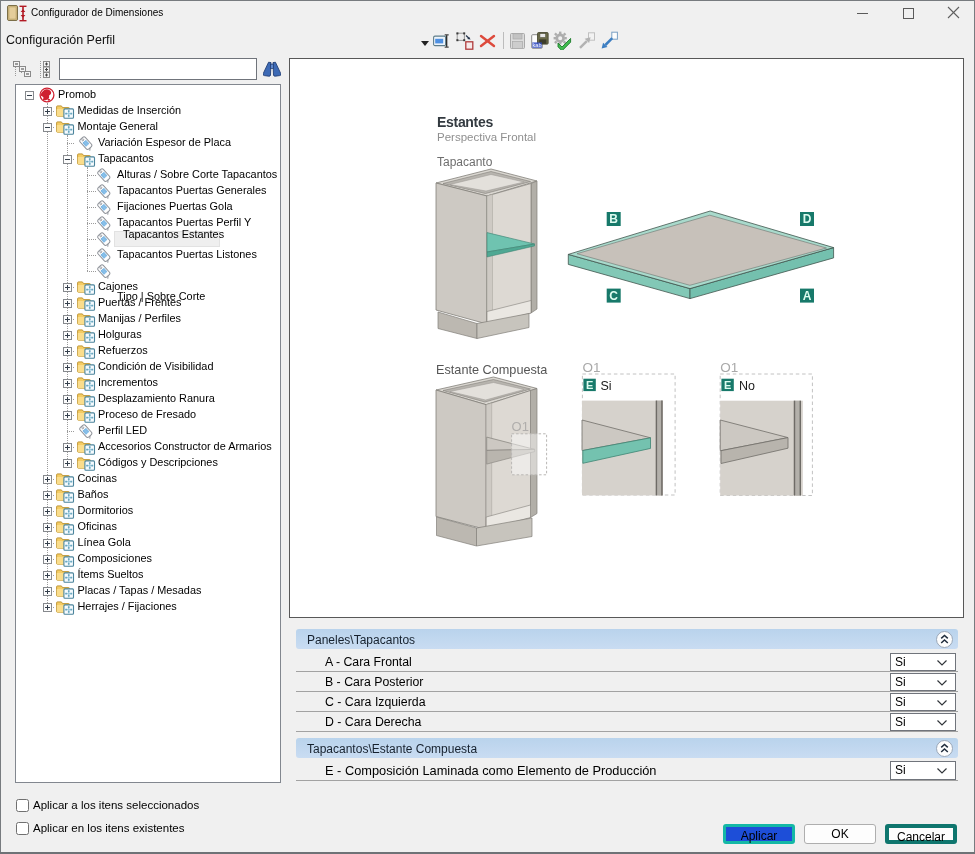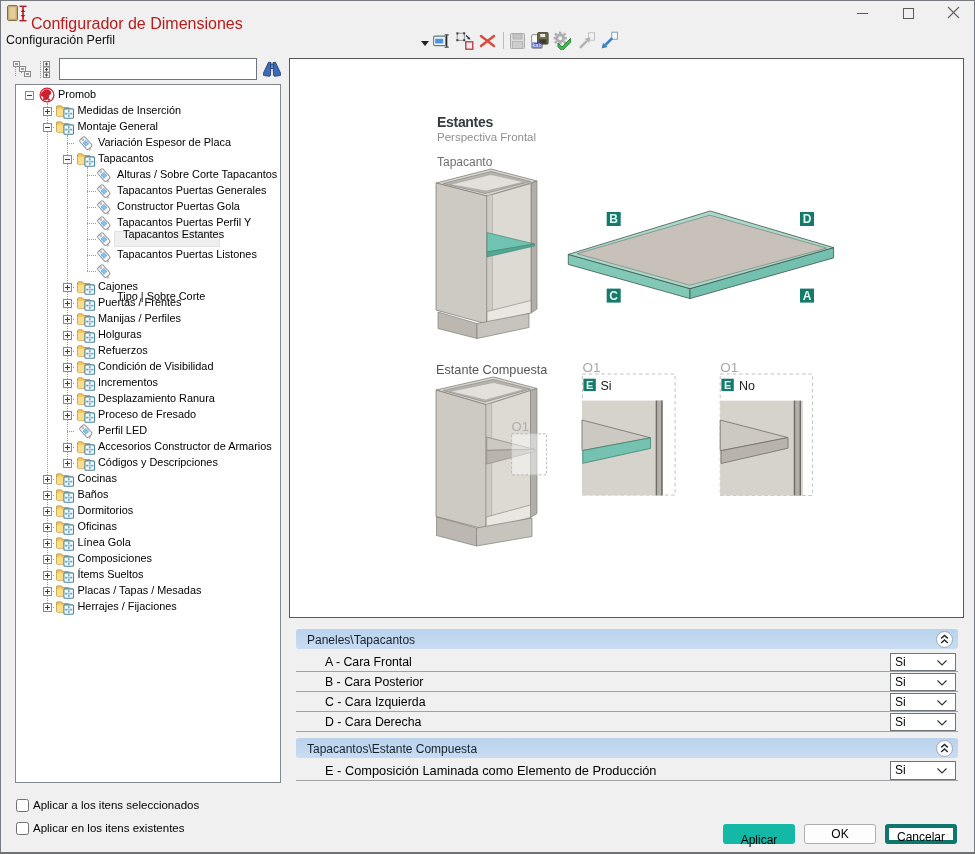--- a/index.html
+++ b/index.html
@@ -17,21 +17,21 @@
  <g stroke="#b21a24" stroke-width="1.6" fill="none">
   <line x1="16" y1="1.5" x2="16" y2="15.5"></line>
  </g>
  <g stroke="#b21a24" stroke-width="1.4" fill="none">
   <line x1="12.5" y1="1.3" x2="19.5" y2="1.3"></line>
   <line x1="12.5" y1="15.7" x2="19.5" y2="15.7"></line>
  </g>
  <path d="M16 4.2 L13.6 7 L18.4 7 Z" fill="#b21a24"></path>
  <path d="M16 12.8 L13.6 10 L18.4 10 Z" fill="#b21a24"></path>
 </svg>
-<div class="txt" style="left:31px;top:15px;font-size:16px;color:#b91c1c;">Configurador de Dimensiones</div>
+<div class="txt" style="left:31px;top:7px;font-size:10px;color:#000000;">Configurador de Dimensiones</div>
 <div class="ab" style="left:857px;top:13px;width:11px;height:1px;background:#5a5a5a;"></div>
 <div class="ab" style="left:903px;top:8px;width:9px;height:9px;border:1px solid #5a5a5a;"></div>
 <svg class="ab" style="left:947px;top:6px;" width="13" height="13" viewBox="0 0 13 13">
  <g stroke="#5f5f5f" stroke-width="1.1">
       <line x1="1" y1="1" x2="12" y2="12"></line>
       <line x1="12" y1="1" x2="1" y2="12"></line>
     </g>
 </svg>
 
 <div class="txt" style="left:6px;top:33px;font-size:12.5px;color:#111;">Configuración Perfil</div>
@@ -353,21 +353,21 @@
   <rect x="5.8" y="4.8" width="4.6" height="5" fill="#57a3dd"></rect>
   <g stroke="#cfe7f8" stroke-width="0.7">
    <line x1="5.8" y1="6.1" x2="10.4" y2="6.1"></line>
         <line x1="5.8" y1="7.5" x2="10.4" y2="7.5"></line>
         <line x1="5.8" y1="8.9" x2="10.4" y2="8.9"></line>
   </g>
   <circle cx="8.1" cy="2.6" r="1" fill="#fff" stroke="#8e9299" stroke-width="0.8"></circle>
   <line x1="8.1" y1="13.4" x2="6" y2="15.4" stroke="#8e9299" stroke-width="0.9"></line>
  </g>
 </svg>
-<div class="txt" style="left:117px;top:200.0px;font-size:10.9px;color:#000;">Constructor Puertas Gola</div>
+<div class="txt" style="left:117px;top:200.0px;font-size:10.9px;color:#000;">Fijaciones Puertas Gola</div>
 <svg class="ab" style="left:96px;top:215.5px;" width="16" height="15" viewBox="0 0 16 15">
  <g transform="rotate(-42 8 7.5)">
   <rect x="4.6" y="0.8" width="7" height="12.6" rx="2" fill="#fdfdfd" stroke="#8e9299" stroke-width="1"></rect>
   <rect x="5.8" y="4.8" width="4.6" height="5" fill="#57a3dd"></rect>
   <g stroke="#cfe7f8" stroke-width="0.7">
    <line x1="5.8" y1="6.1" x2="10.4" y2="6.1"></line>
         <line x1="5.8" y1="7.5" x2="10.4" y2="7.5"></line>
         <line x1="5.8" y1="8.9" x2="10.4" y2="8.9"></line>
   </g>
   <circle cx="8.1" cy="2.6" r="1" fill="#fff" stroke="#8e9299" stroke-width="0.8"></circle>
@@ -909,15 +909,15 @@
 <div class="txt" style="left:895px;top:763.0px;font-size:12px;color:#000;">Si</div>
 <svg class="ab" style="left:936px;top:766.5px;" width="12" height="8" viewBox="0 0 12 8">
  <polyline points="1.5,1.5 6,6 10.5,1.5" fill="none" stroke="#32363b" stroke-width="1.2"></polyline>
 </svg>
 
 <div class="ab" style="left:16px;top:799px;width:13px;height:13px;background:#fff;border:1px solid #707070;border-radius:2.5px;box-sizing:border-box;"></div>
 <div class="txt" style="left:33px;top:799px;font-size:11.5px;color:#000;">Aplicar a los itens seleccionados</div>
 <div class="ab" style="left:16px;top:822px;width:13px;height:13px;background:#fff;border:1px solid #707070;border-radius:2.5px;box-sizing:border-box;"></div>
 <div class="txt" style="left:33px;top:822px;font-size:11.5px;color:#000;">Aplicar en los itens existentes</div>
 
-<div class="ab" style="left:723px;top:824px;width:72px;height:20px;background:#14b8a6;border:7px solid #14b8a6;border-radius:3px;box-sizing:border-box;text-align:center;font-size:12px;color:#000;line-height:18px;">Aplicar</div>
+<div class="ab" style="left:723px;top:824px;width:72px;height:20px;background:#1d4ed8;border:3px solid #14b8a6;border-radius:3px;box-sizing:border-box;text-align:center;font-size:12px;color:#000;line-height:18px;">Aplicar</div>
 <div class="ab" style="left:804px;top:824px;width:72px;height:20px;background:#fdfdfd;border:1px solid #aeaeae;border-radius:3px;box-sizing:border-box;text-align:center;font-size:12px;color:#000;line-height:18px;">OK</div>
 <div class="ab" style="left:885px;top:824px;width:72px;height:20px;background:#fdfdfd;border:4px solid #0f766e;border-radius:3px;box-sizing:border-box;text-align:center;font-size:12px;color:#000;line-height:18px;">Cancelar</div>
 
 </body></html>

